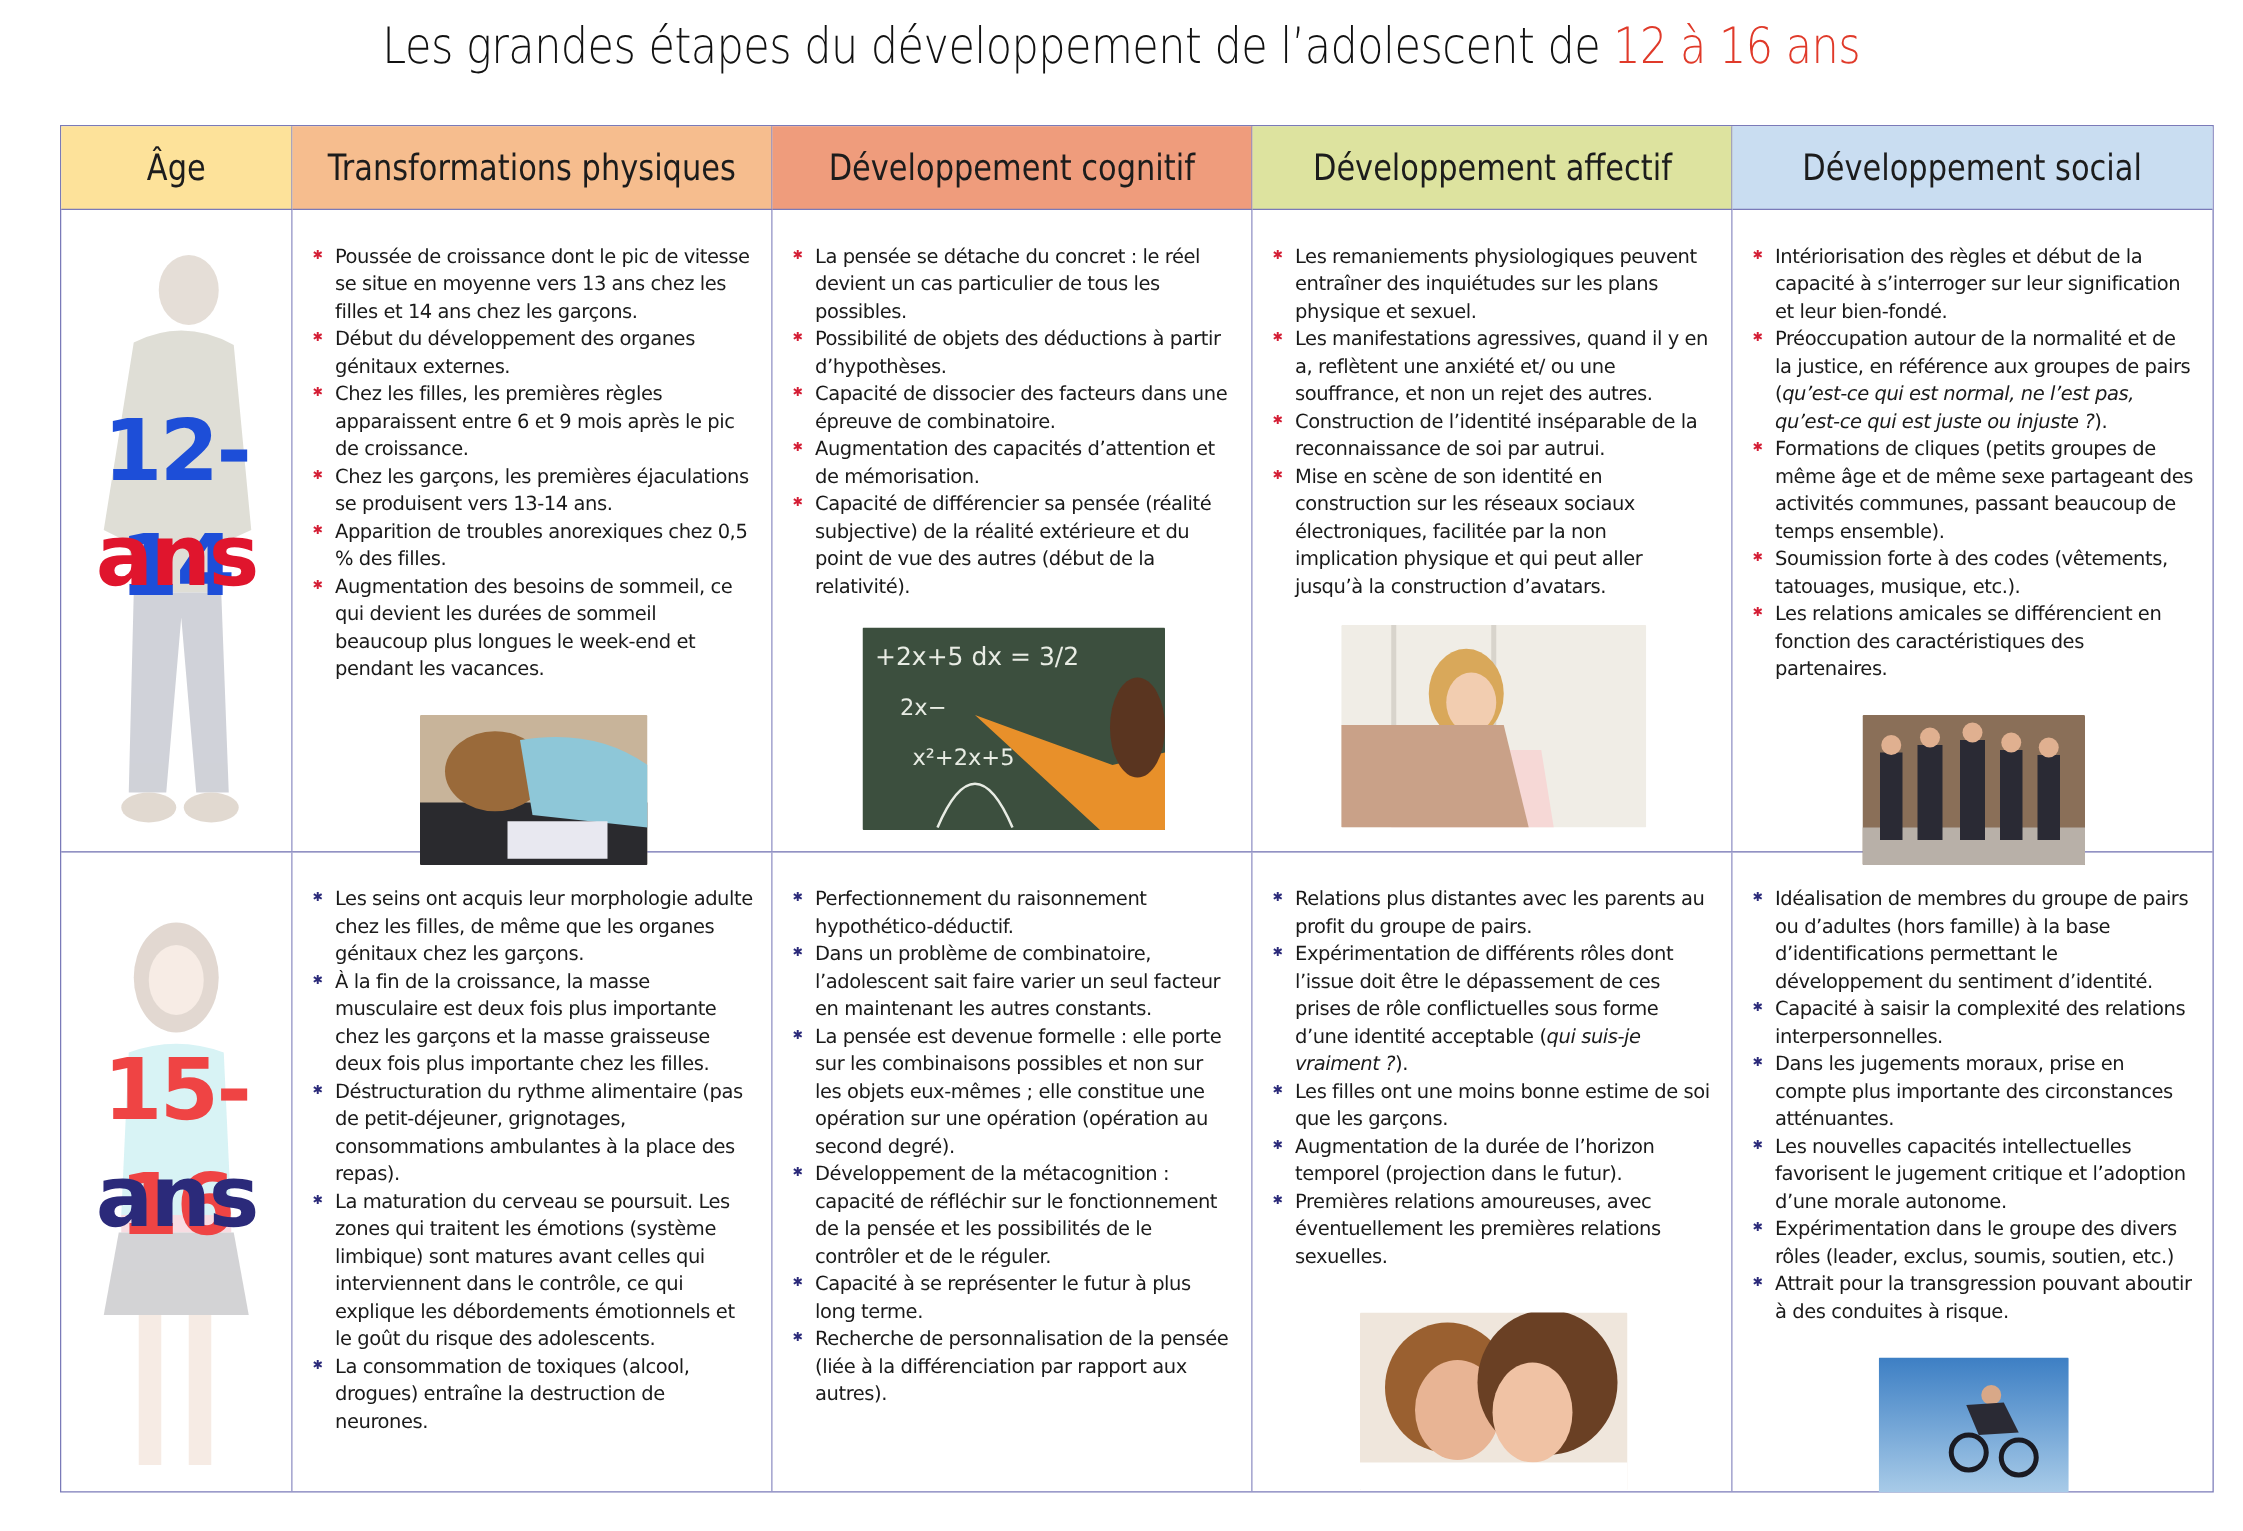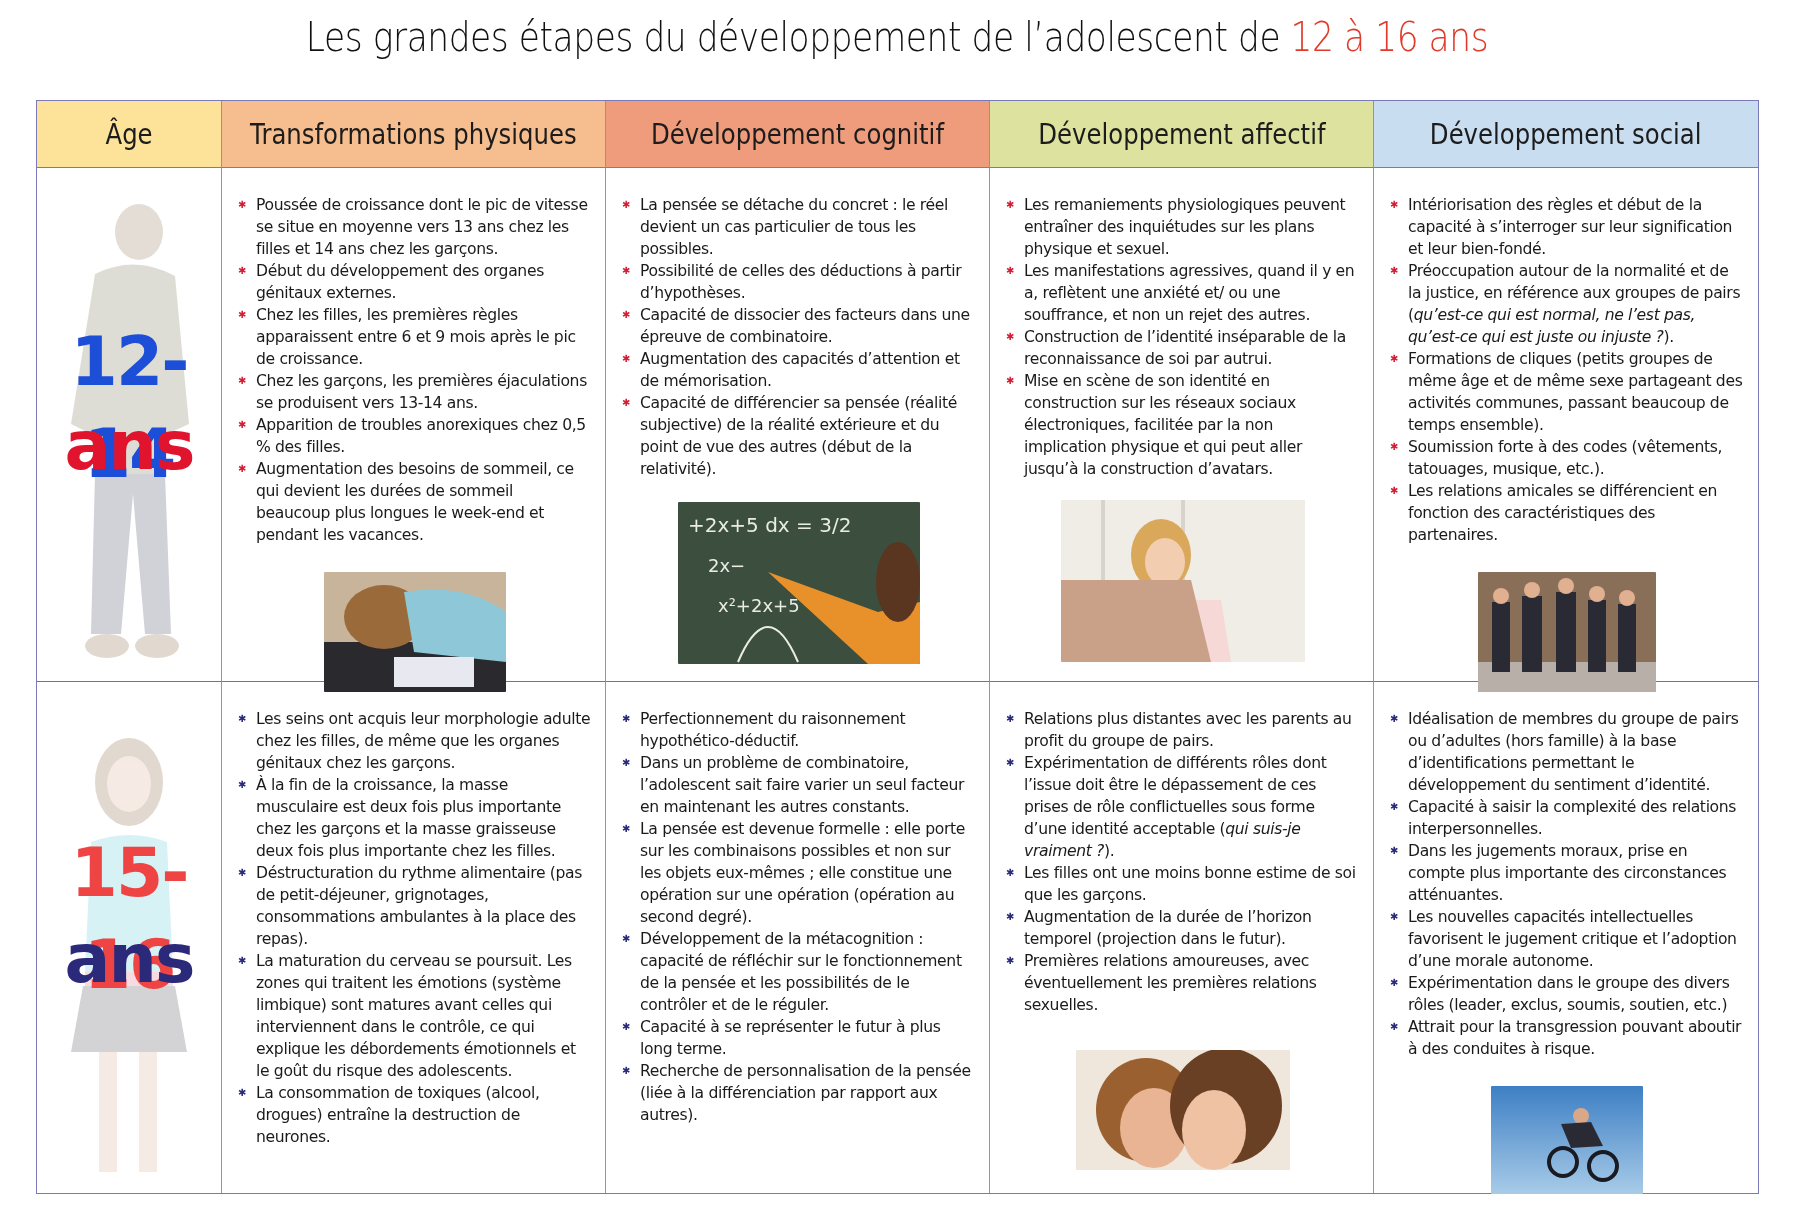--- a/index.html
+++ b/index.html
@@ -8,21 +8,21 @@
 
   .title {
     position: absolute; left: 0; top: 14px; width: 1794px; text-align: center;
     font-family: "DejaVu Sans", sans-serif; font-weight: 300;
     font-size: 40px; letter-spacing: -0.5px; color: #111;
     transform: scaleX(0.86); transform-origin: 50% 0;
   }
   .title .accent { color: #e03a2a; }
 
   .grid {
-    position: absolute; left: 36px; top: 100px; width: 1723px; height: 1094px;
+    position: absolute; left: 48px; top: 100px; width: 1723px; height: 1094px;
     border: 1.5px solid #7a7ab8;
     display: grid;
     grid-template-columns: 185px 384px 384px 384px 384px;
     grid-template-rows: 67px 514px 511px;
   }
   .cell { border-right: 1.5px solid #8f8fc4; border-bottom: 1.5px solid #6f6fb0; position: relative; }
   .cell.last { border-right: none; }
   .row-last .cell, .cell.bottom { border-bottom: none; }
 
   .hdr {
@@ -108,21 +108,21 @@
       <rect x="0" y="70" width="182" height="50" fill="#2a2a2e"></rect>
       <ellipse cx="60" cy="45" rx="40" ry="32" fill="#9a6a3a"></ellipse>
       <path d="M80 20 Q140 10 182 40 L182 90 L90 80 Z" fill="#8ec7d8"></path>
       <rect x="70" y="85" width="80" height="30" fill="#e8e8f0"></rect>
     </svg>
   </div>
 
   <div class="cell content red">
     <ul class="bullets">
         <li>La pensée se détache du concret : le réel devient un cas particulier de tous les possibles.</li>
-        <li>Possibilité de celles des déductions à partir d’hypothèses.</li>
+        <li>Possibilité de objets des déductions à partir d’hypothèses.</li>
         <li>Capacité de dissocier des facteurs dans une épreuve de combinatoire.</li>
         <li>Augmentation des capacités d’attention et de mémorisation.</li>
         <li>Capacité de différencier sa pensée (réalité subjective) de la réalité extérieure et du point de vue des autres (début de la relativité).</li>
       </ul>
     <svg class="photo" width="242" height="162" viewBox="0 0 242 162" style="margin-top:22px">
       <rect width="242" height="162" fill="#3c4f3e"></rect>
       <text x="10" y="30" fill="#e8ece4" font-size="20" font-family="DejaVu Sans, sans-serif">+2x+5 dx = 3/2</text>
       <text x="30" y="70" fill="#e8ece4" font-size="18" font-family="DejaVu Sans, sans-serif">2x−</text>
       <text x="40" y="110" fill="#e8ece4" font-size="18" font-family="DejaVu Sans, sans-serif">x²+2x+5</text>
       <path d="M60 160 Q90 90 120 160" stroke="#e8ece4" fill="none" stroke-width="2"></path>

